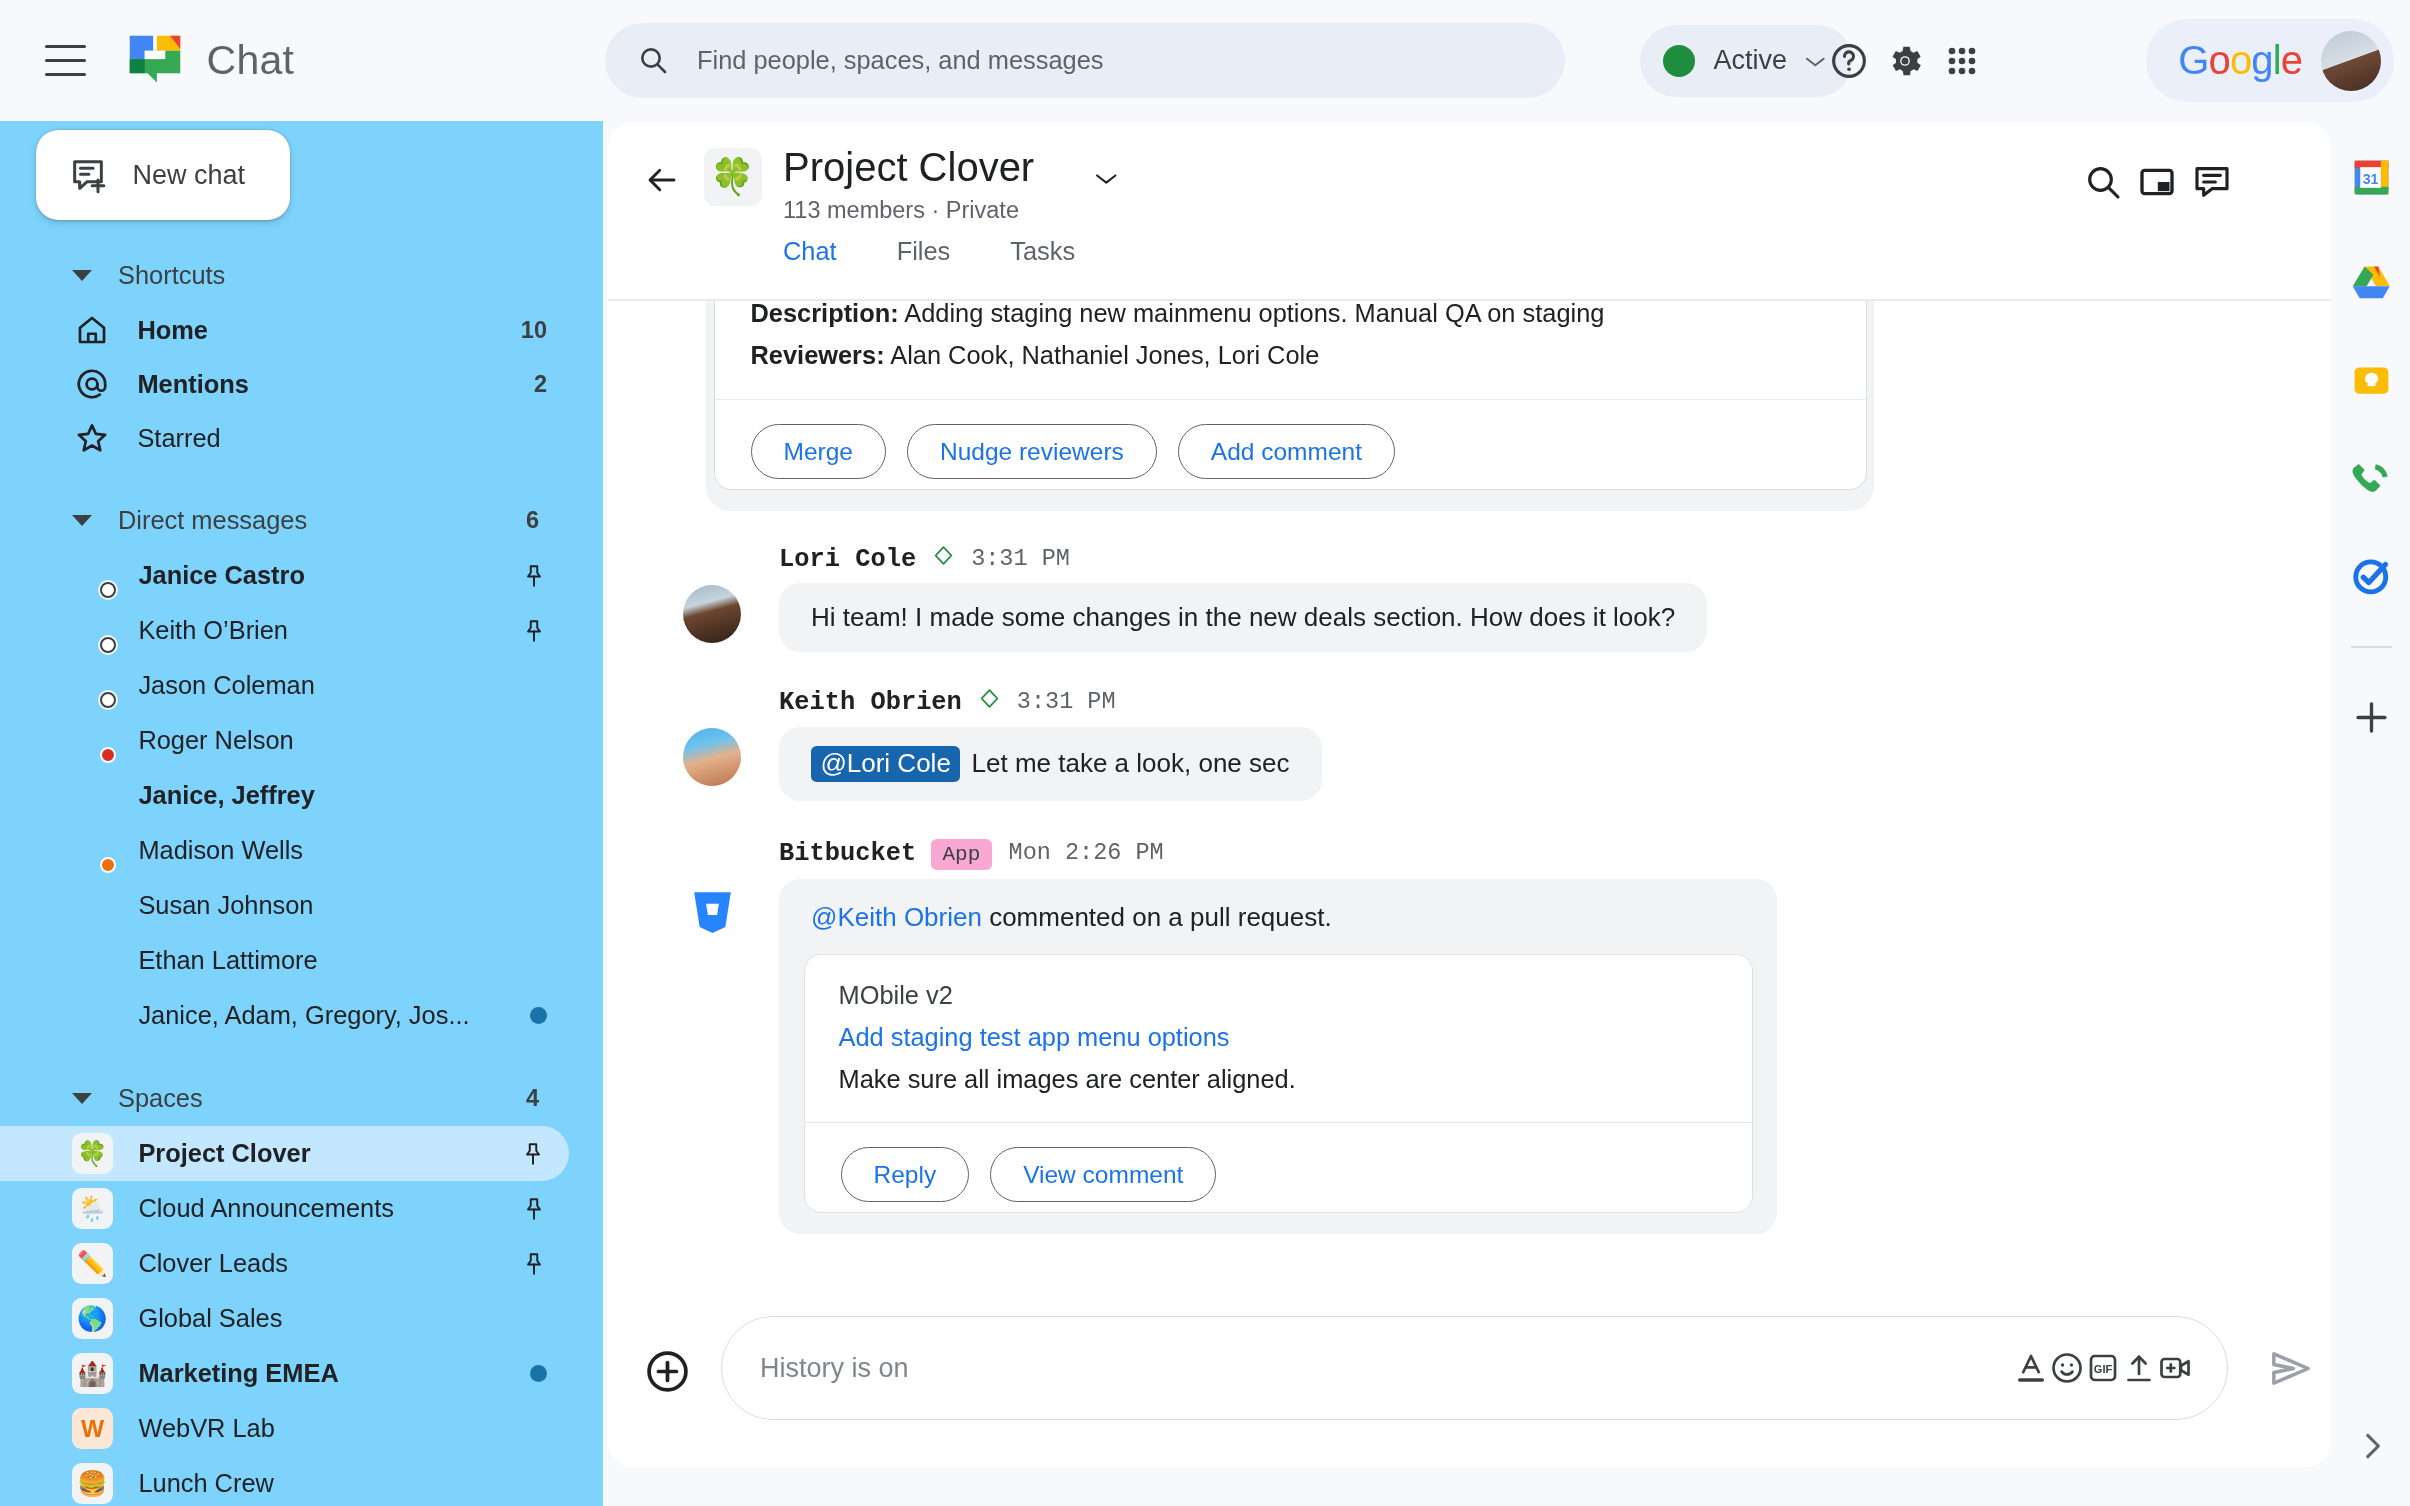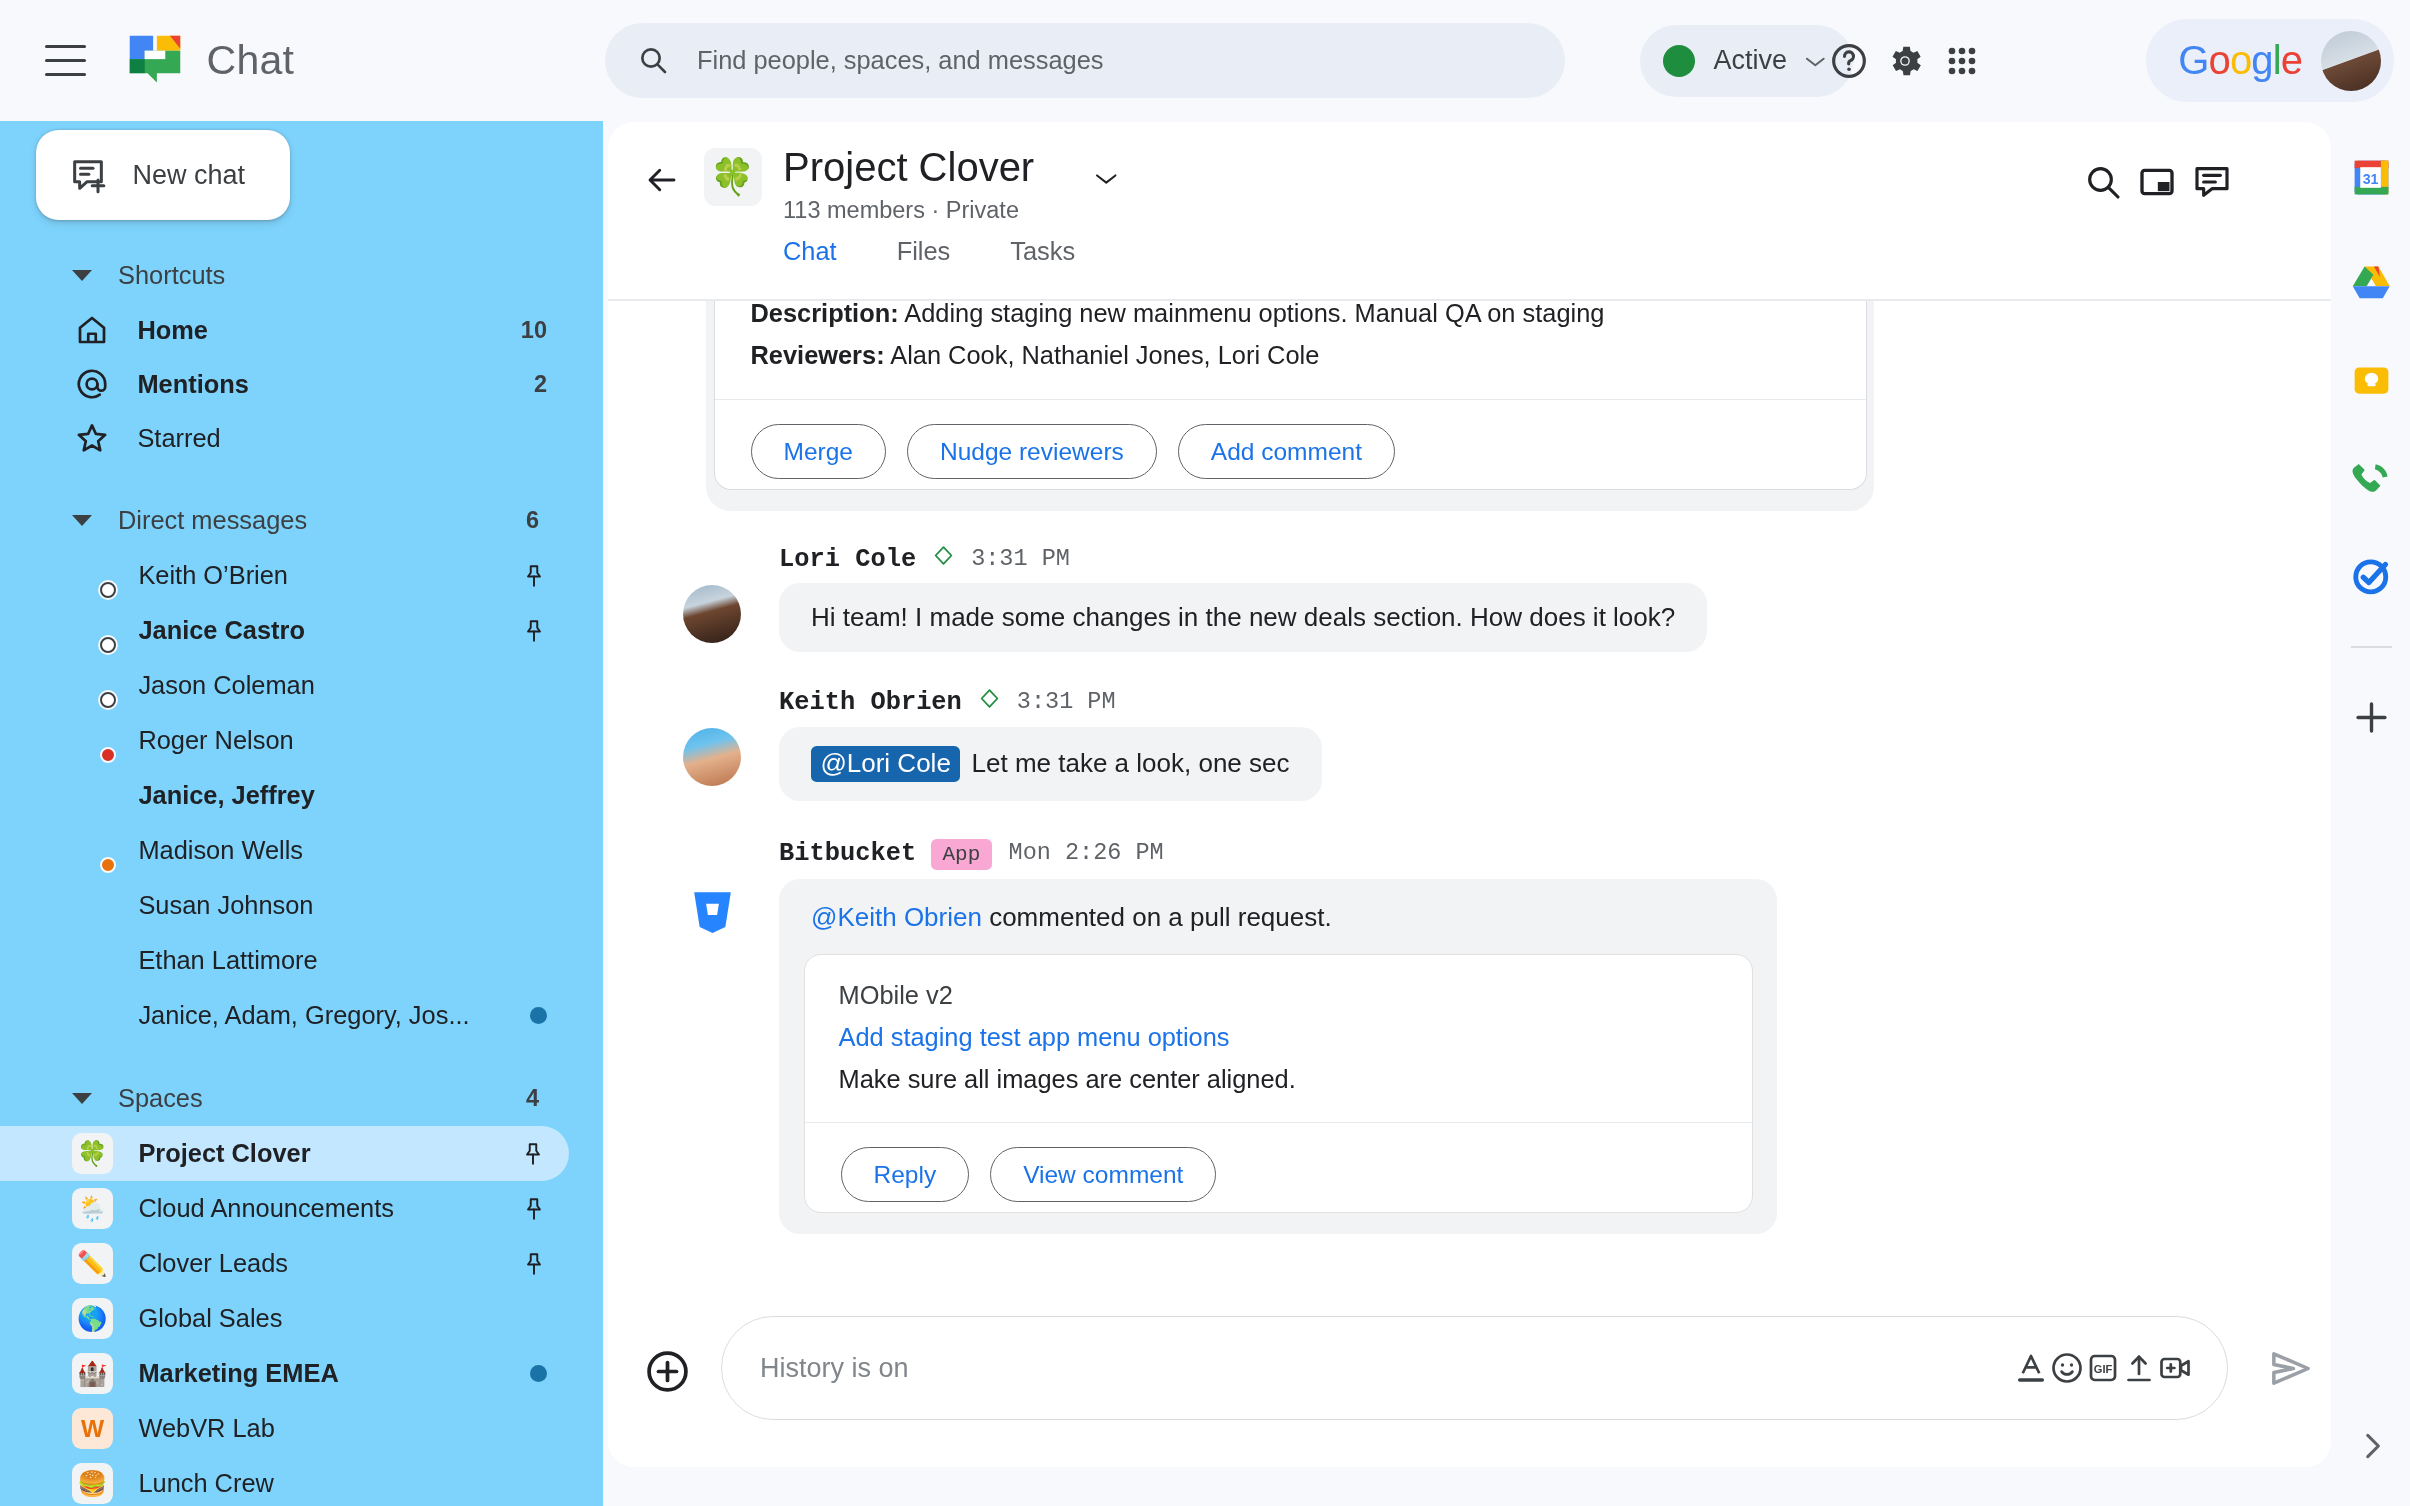--- a/index.html
+++ b/index.html
@@ -323,39 +323,39 @@
     </div>
 
     <div class="sec-head">
       <span class="caret"></span>
       <span class="sec-lbl">Direct messages</span>
       <span class="sec-cnt">6</span>
     </div>
 
     <div class="row">
       <span class="av">
-        <span class="pic" style="background:linear-gradient(160deg,#d9c0a4 0%,#8a6a4a 45%,#2e2a28 100%)"></span>
+        <span class="pic" style="background:linear-gradient(150deg,#8a5a3b 0%,#5d3a24 40%,#2b2220 100%)"></span>
         <span class="pres away"></span>
       </span>
-      <span class="r-lbl">Keith O’Brien</span>
+      <span class="r-lbl bold">Janice Castro</span>
       <span class="r-right">
           <span class="pin">
         <svg width="26" height="28" viewBox="0 0 24 24" fill="none" stroke="#202124" stroke-width="1.8">
           <path d="M9 3h6v6l2.5 3.5H6.5L9 9z" stroke-linejoin="round"></path>
               <line x1="12" y1="12.5" x2="12" y2="21" stroke-linecap="round"></line>
         </svg></span>
         </span>
     </div>
 
     <div class="row">
       <span class="av">
-        <span class="pic" style="background:linear-gradient(150deg,#8a5a3b 0%,#5d3a24 40%,#2b2220 100%)"></span>
+        <span class="pic" style="background:linear-gradient(160deg,#d9c0a4 0%,#8a6a4a 45%,#2e2a28 100%)"></span>
         <span class="pres away"></span>
       </span>
-      <span class="r-lbl bold">Janice Castro</span>
+      <span class="r-lbl">Keith O’Brien</span>
       <span class="r-right">
           <span class="pin">
         <svg width="26" height="28" viewBox="0 0 24 24" fill="none" stroke="#202124" stroke-width="1.8">
           <path d="M9 3h6v6l2.5 3.5H6.5L9 9z" stroke-linejoin="round"></path>
               <line x1="12" y1="12.5" x2="12" y2="21" stroke-linecap="round"></line>
         </svg></span>
         </span>
     </div>
 
     <div class="row">

